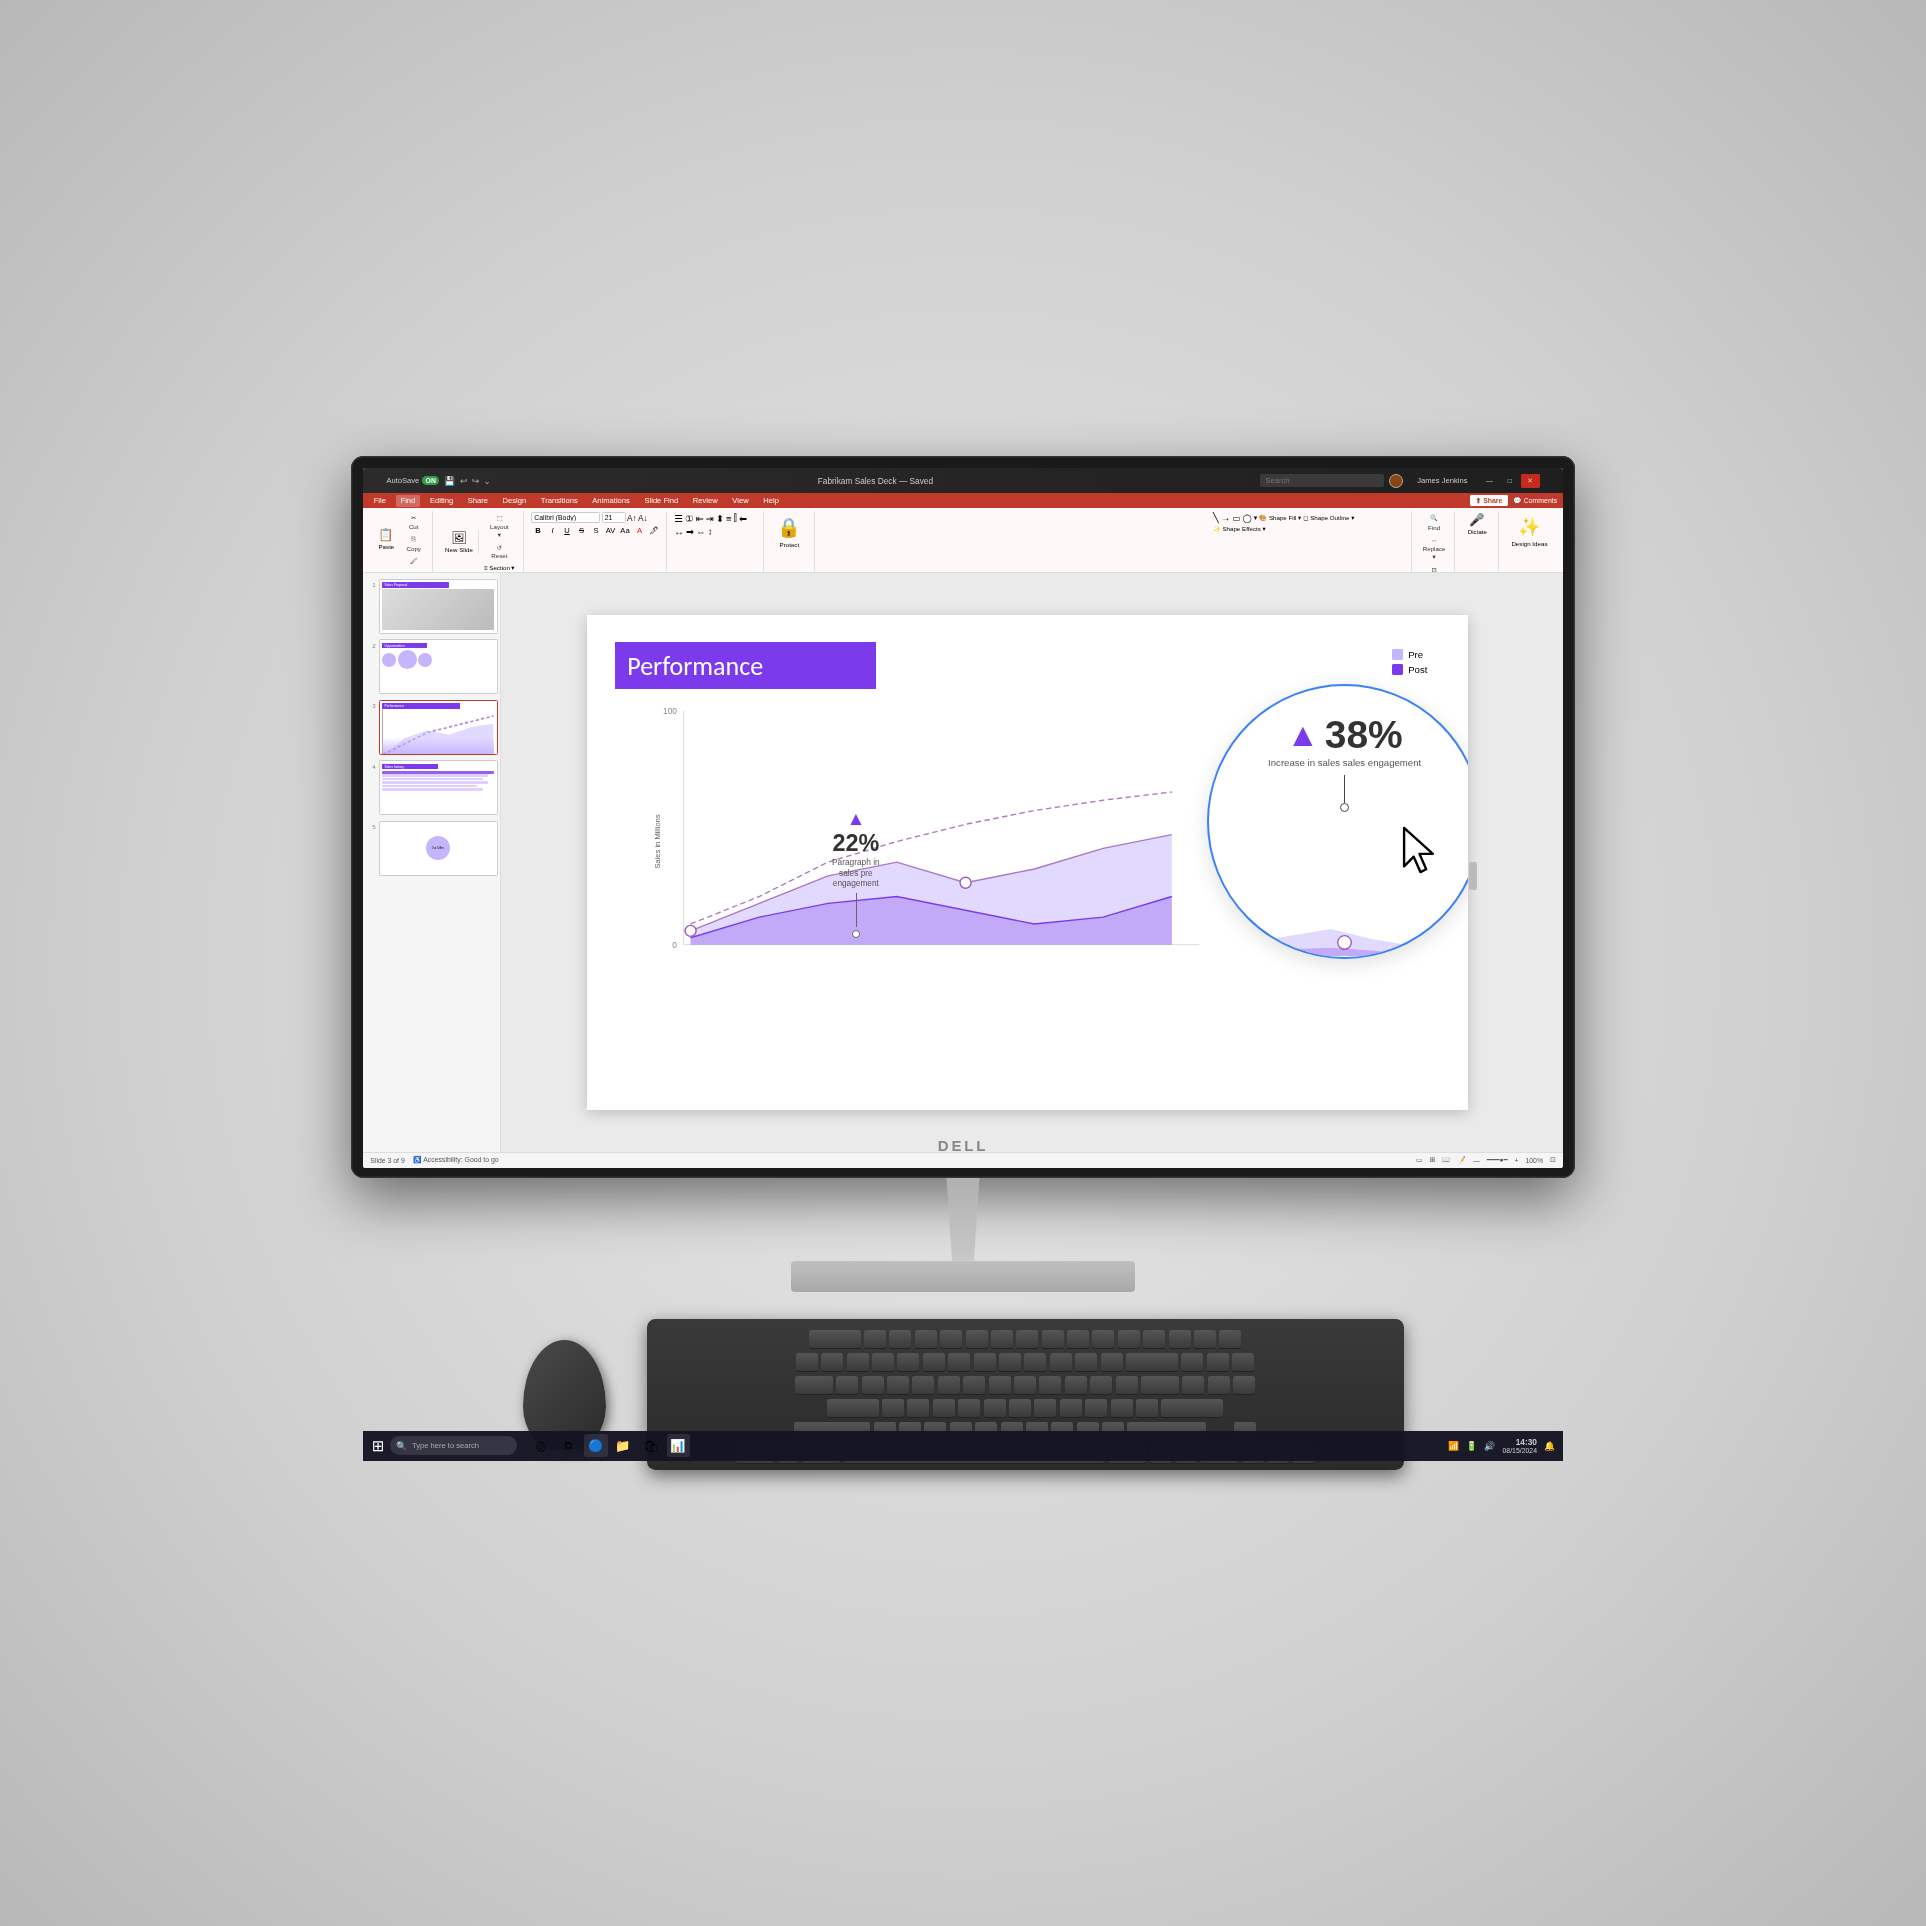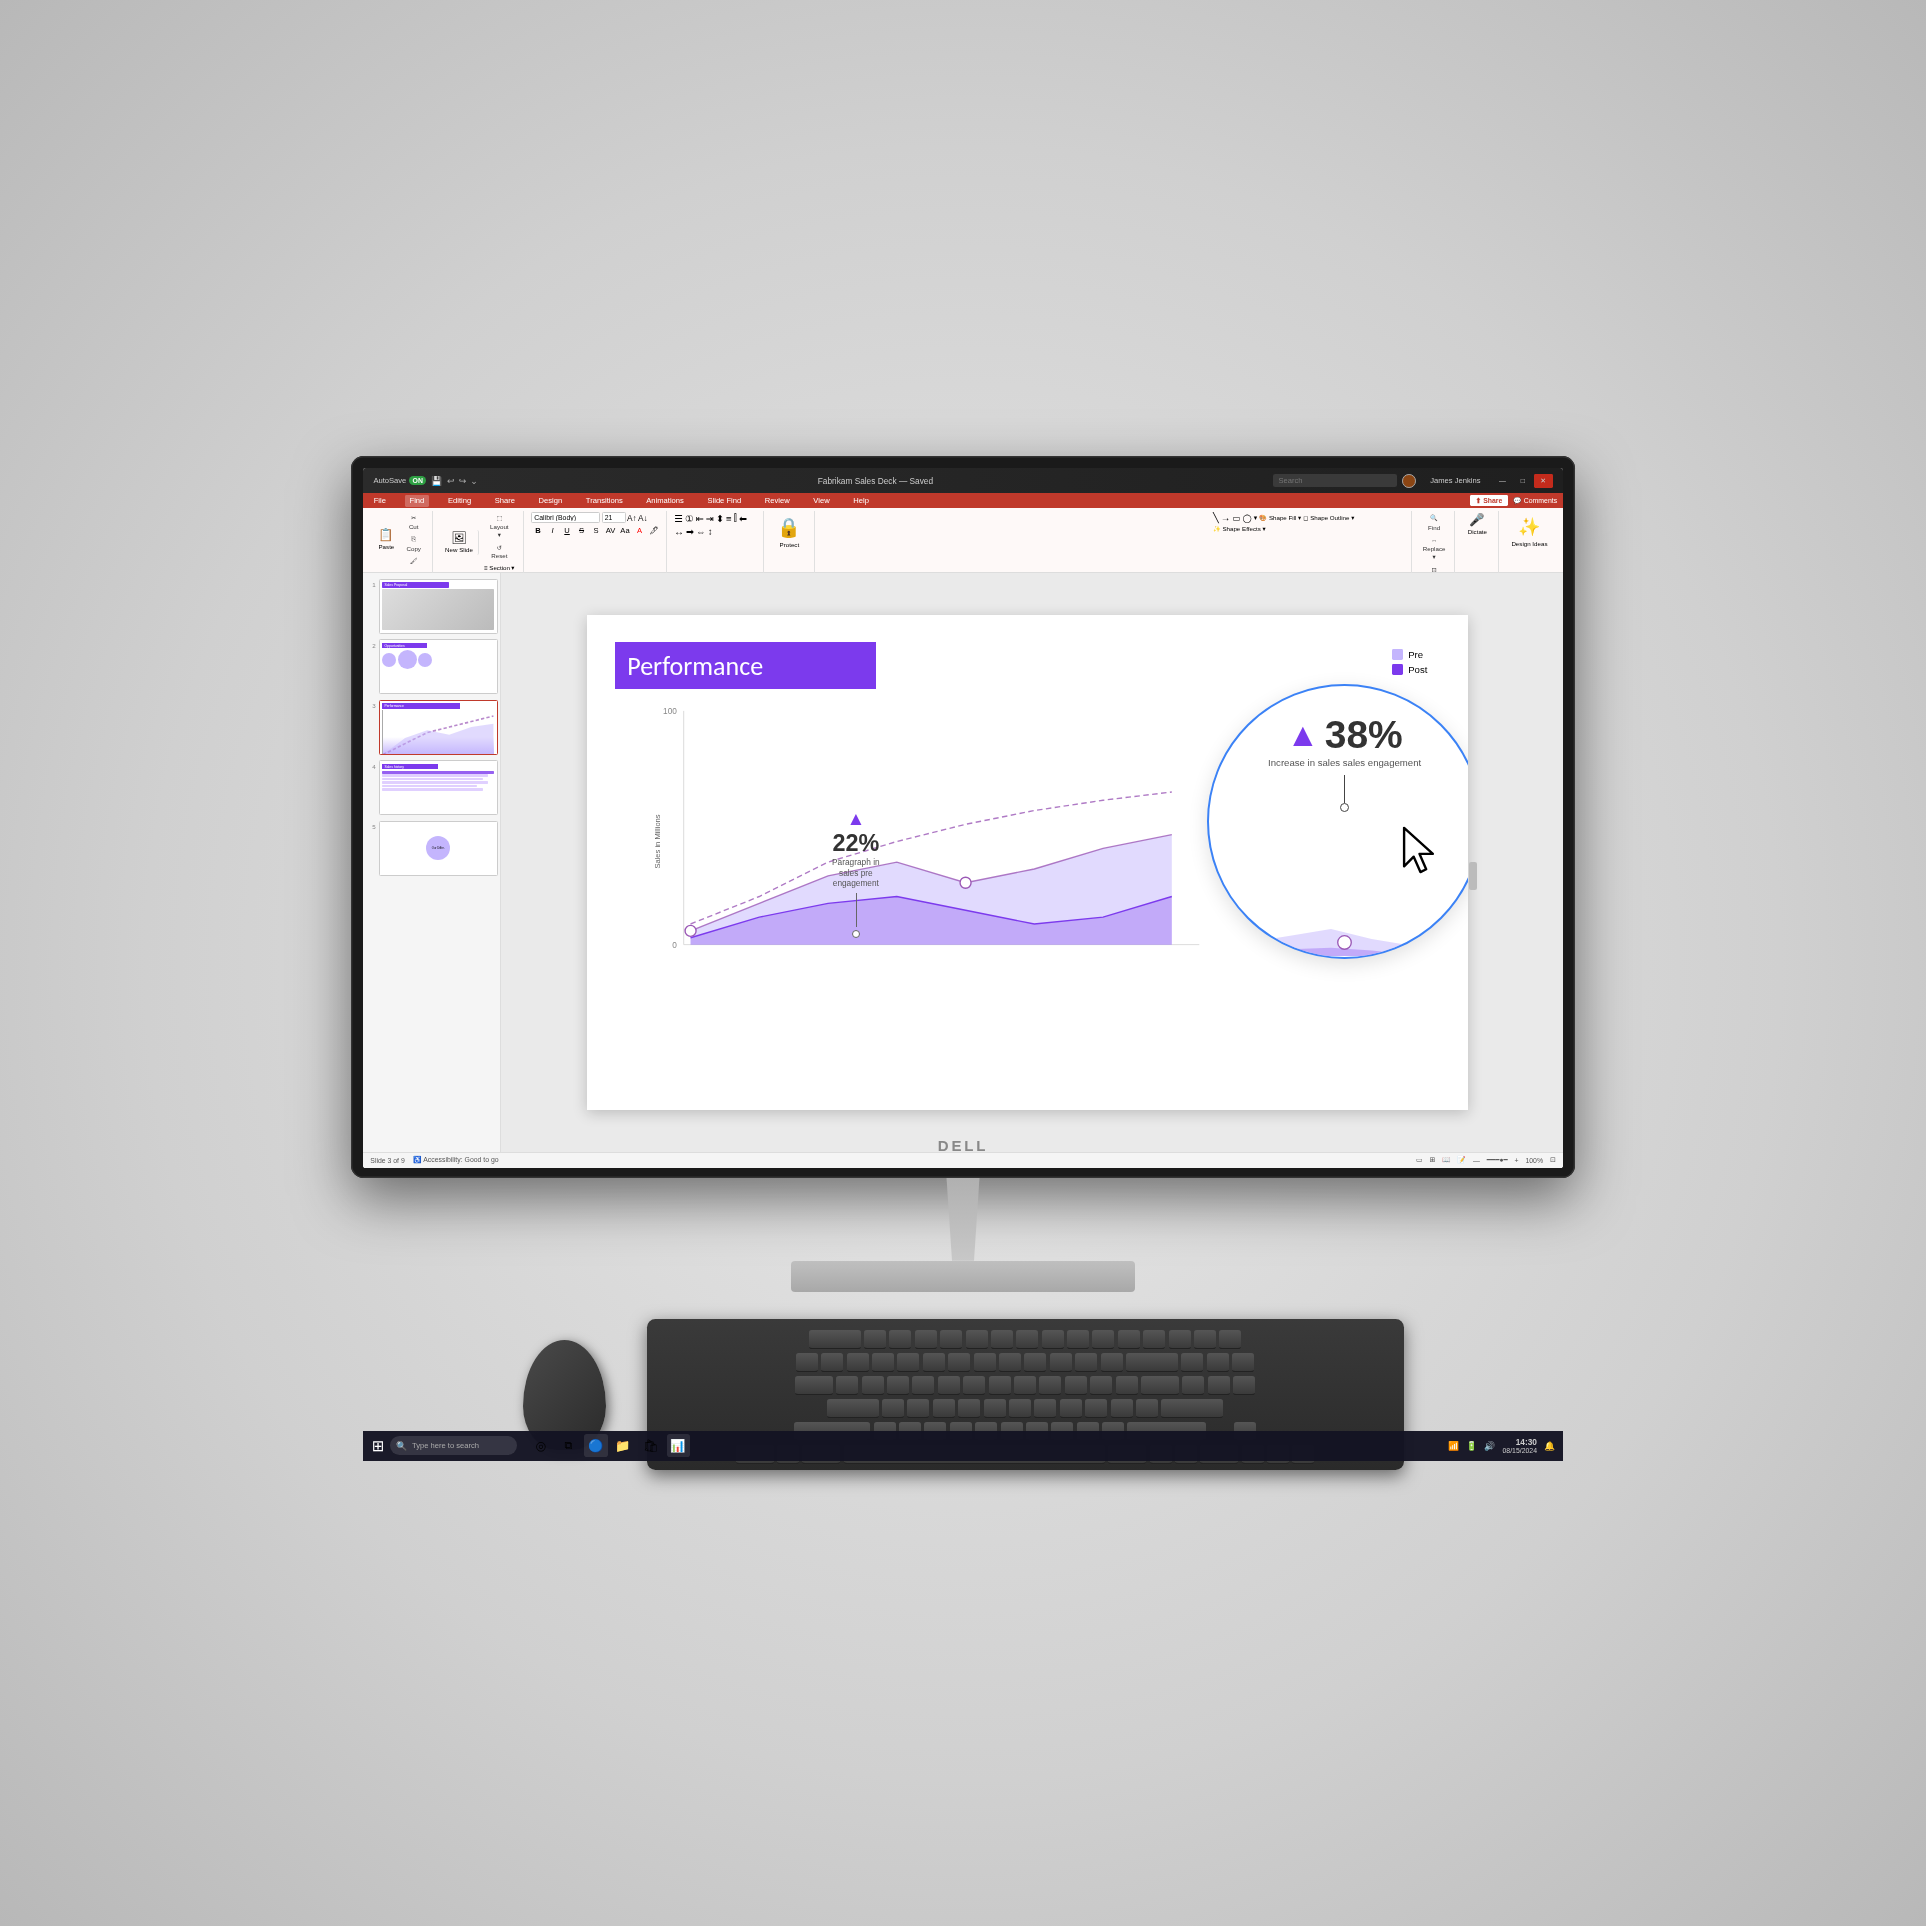--- a/index.html
+++ b/index.html
@@ -97,21 +97,21 @@
     .key.wide { max-width: 38px; }
     .key.wider { max-width: 52px; }
     .key.widest { max-width: 193px; }
 
     
     .titlebar {
       height: 25px;
       background: linear-gradient(to right, #2b2b2b, #1f1f1f);
       display: flex;
       align-items: center;
-      padding: 0 10px;
+      padding: 0 23px;
       gap: 5.5px;
       flex-shrink: 0;
     }
 
     .titlebar-autosave {
       display: flex;
       align-items: center;
       gap: 2.8px;
       font-size: 7.6px;
       color: #ccc;
@@ -186,21 +186,21 @@
 
     .win-btn.close { background: #c42b1c; }
 
     
     .menubar {
       height: 15px;
       background: #c0392b;
       display: flex;
       align-items: center;
       padding: 0 5.5px;
-      gap: 14px;
+      gap: 5px;
       flex-shrink: 0;
     }
 
     .menu-item {
       color: white;
       font-size: 7.6px;
       padding: 1.4px 4.8px;
       border-radius: 1.4px;
       cursor: pointer;
     }

